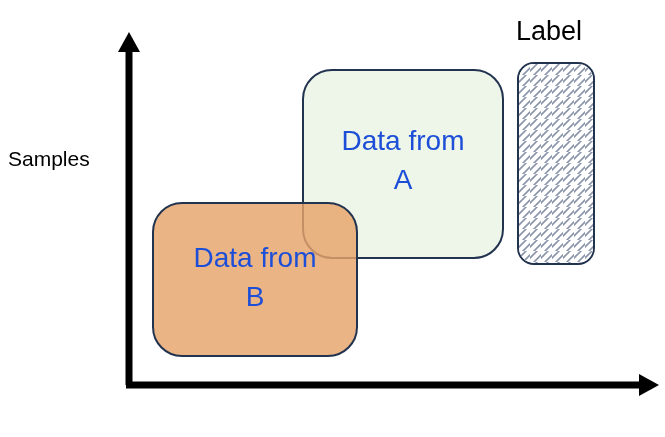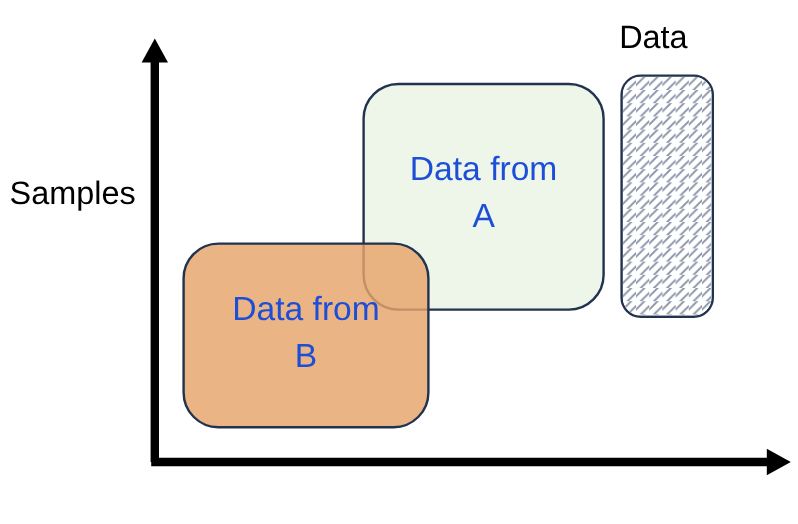--- a/index.html
+++ b/index.html
@@ -23,21 +23,21 @@
     top: 0;
     width: 665px;
     height: 437px;
     pointer-events: none;
   }
 
   
   .axis-label {
     position: absolute;
     color: #000000;
-    font-size: 27px;
+    font-size: 21px;
     line-height: 1;
     white-space: nowrap;
     font-family: "Liberation Sans", sans-serif;
   }
   #samples-label {
     left: 8px;
     top: 148px;
   }
   #features-label {
     left: 318px;
@@ -120,21 +120,21 @@
     <polygon points="129,32 118,52 140,52" fill="#000000"></polygon>
 
     <line x1="126" y1="385" x2="644" y2="385" stroke="#000000" stroke-width="7"></line>
 
     <polygon points="659,385 639,374 639,396" fill="#000000"></polygon>
   </svg>
 
   <div class="axis-label" id="samples-label">Samples</div>
 
 
-  <div class="axis-label" id="legend-label">Data</div>
+  <div class="axis-label" id="legend-label">Label</div>
 
   <div id="legend-swatch">
     <svg class="hatch-fill" width="100%" height="100%" xmlns="http://www.w3.org/2000/svg">
       <defs>
         <pattern id="hatchPattern" width="11" height="11" patternUnits="userSpaceOnUse" patternTransform="translate(0,0)">
           <path d="M -1,8 L 8,-1" stroke="#8a94a8" stroke-width="1.6"></path>
           <path d="M 3,12 L 12,3" stroke="#8a94a8" stroke-width="1.6"></path>
         </pattern>
       </defs>
       <rect x="0" y="0" width="100%" height="100%" fill="#ffffff"></rect>

